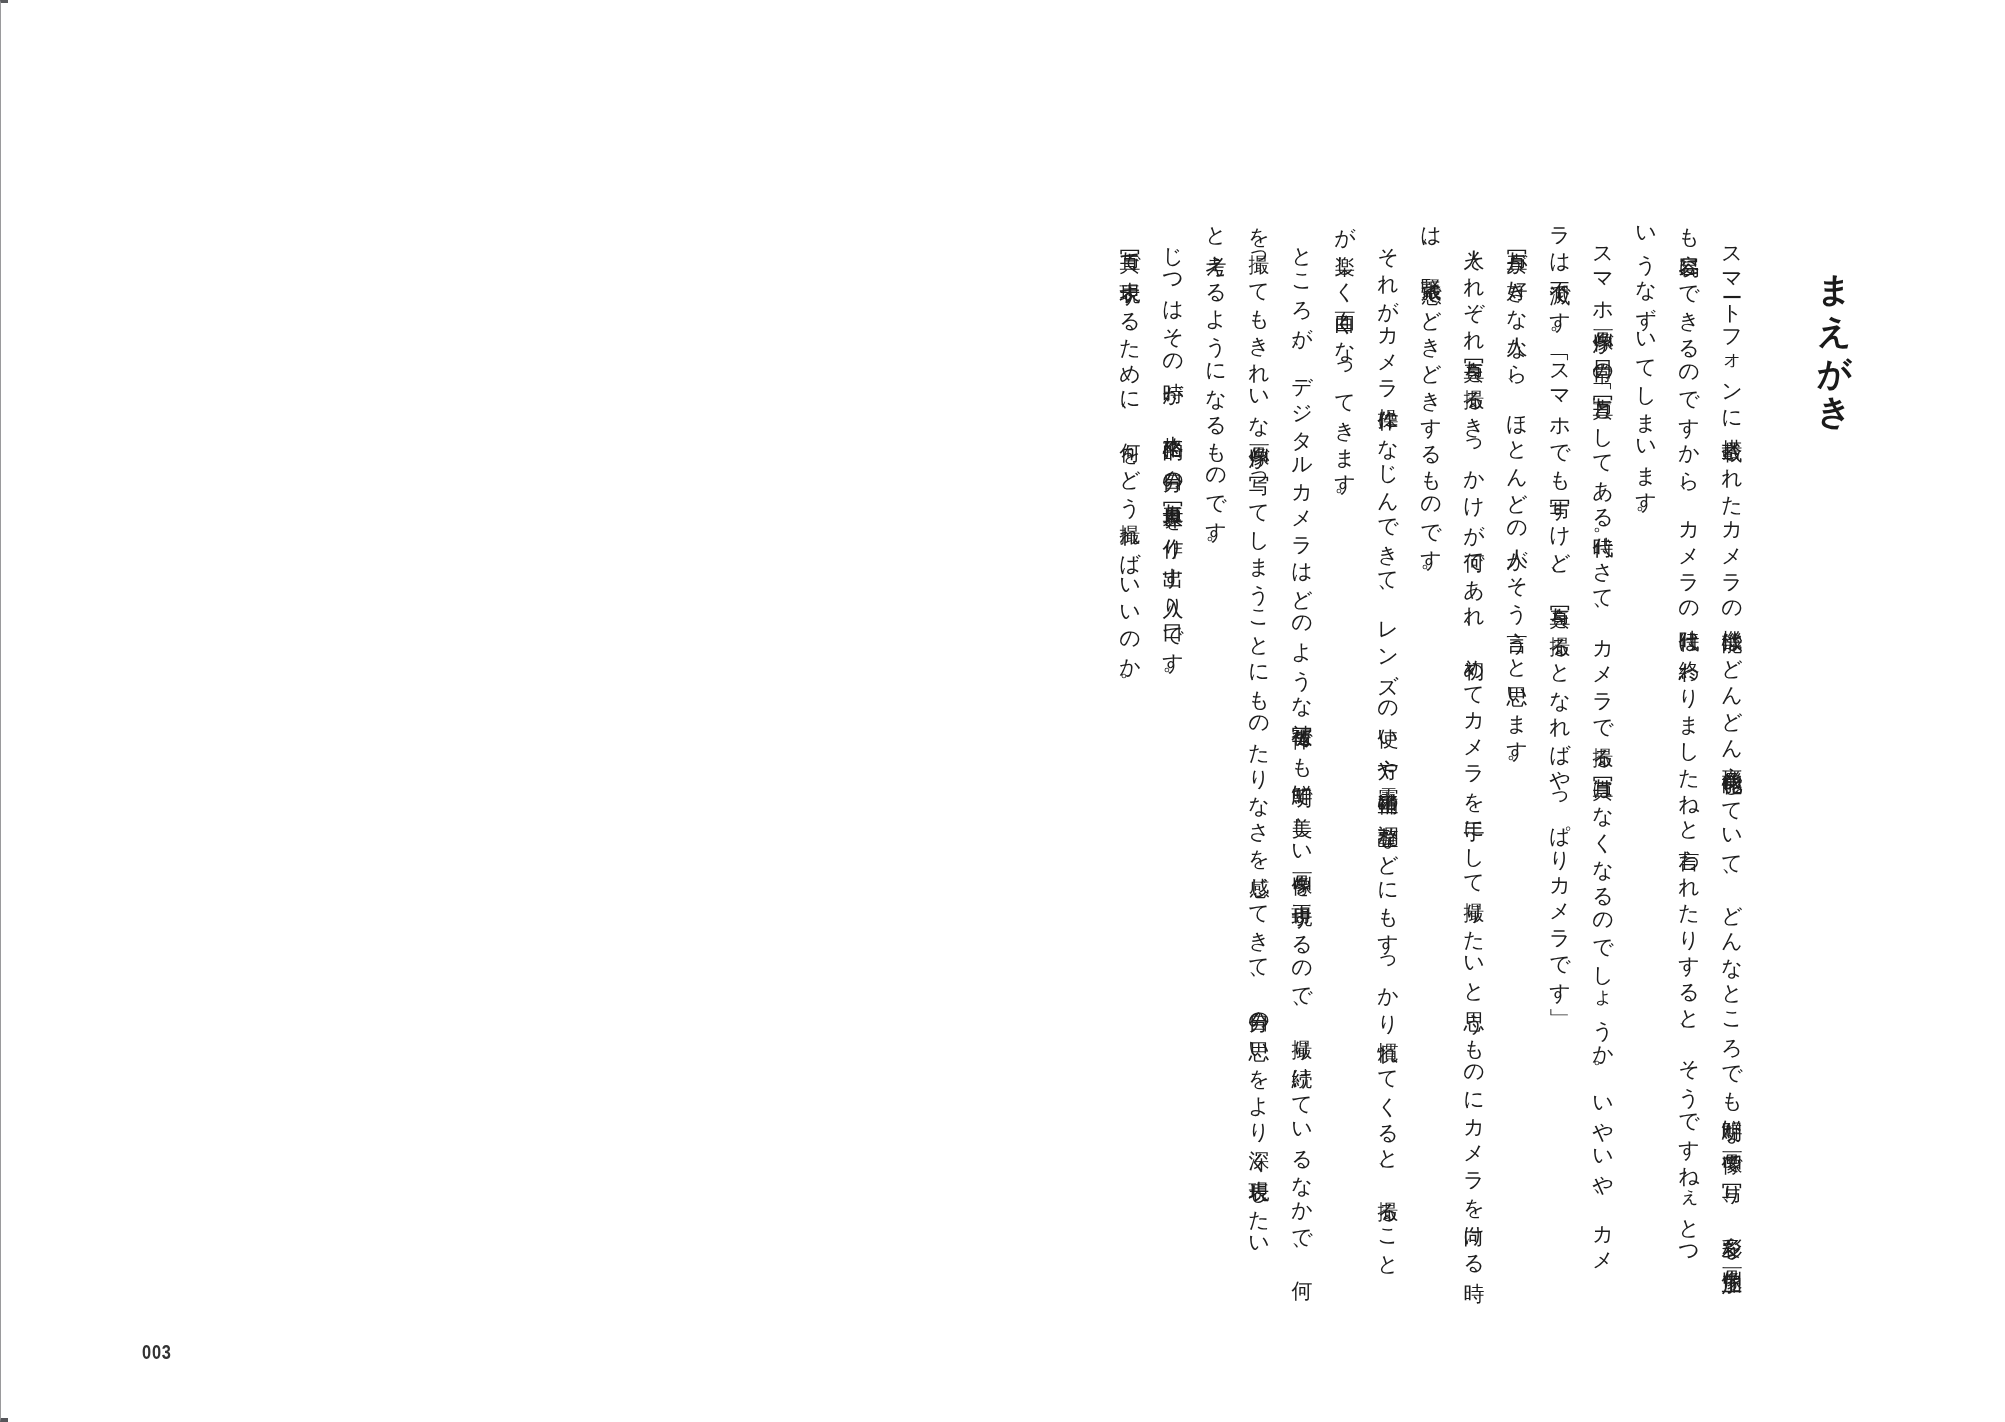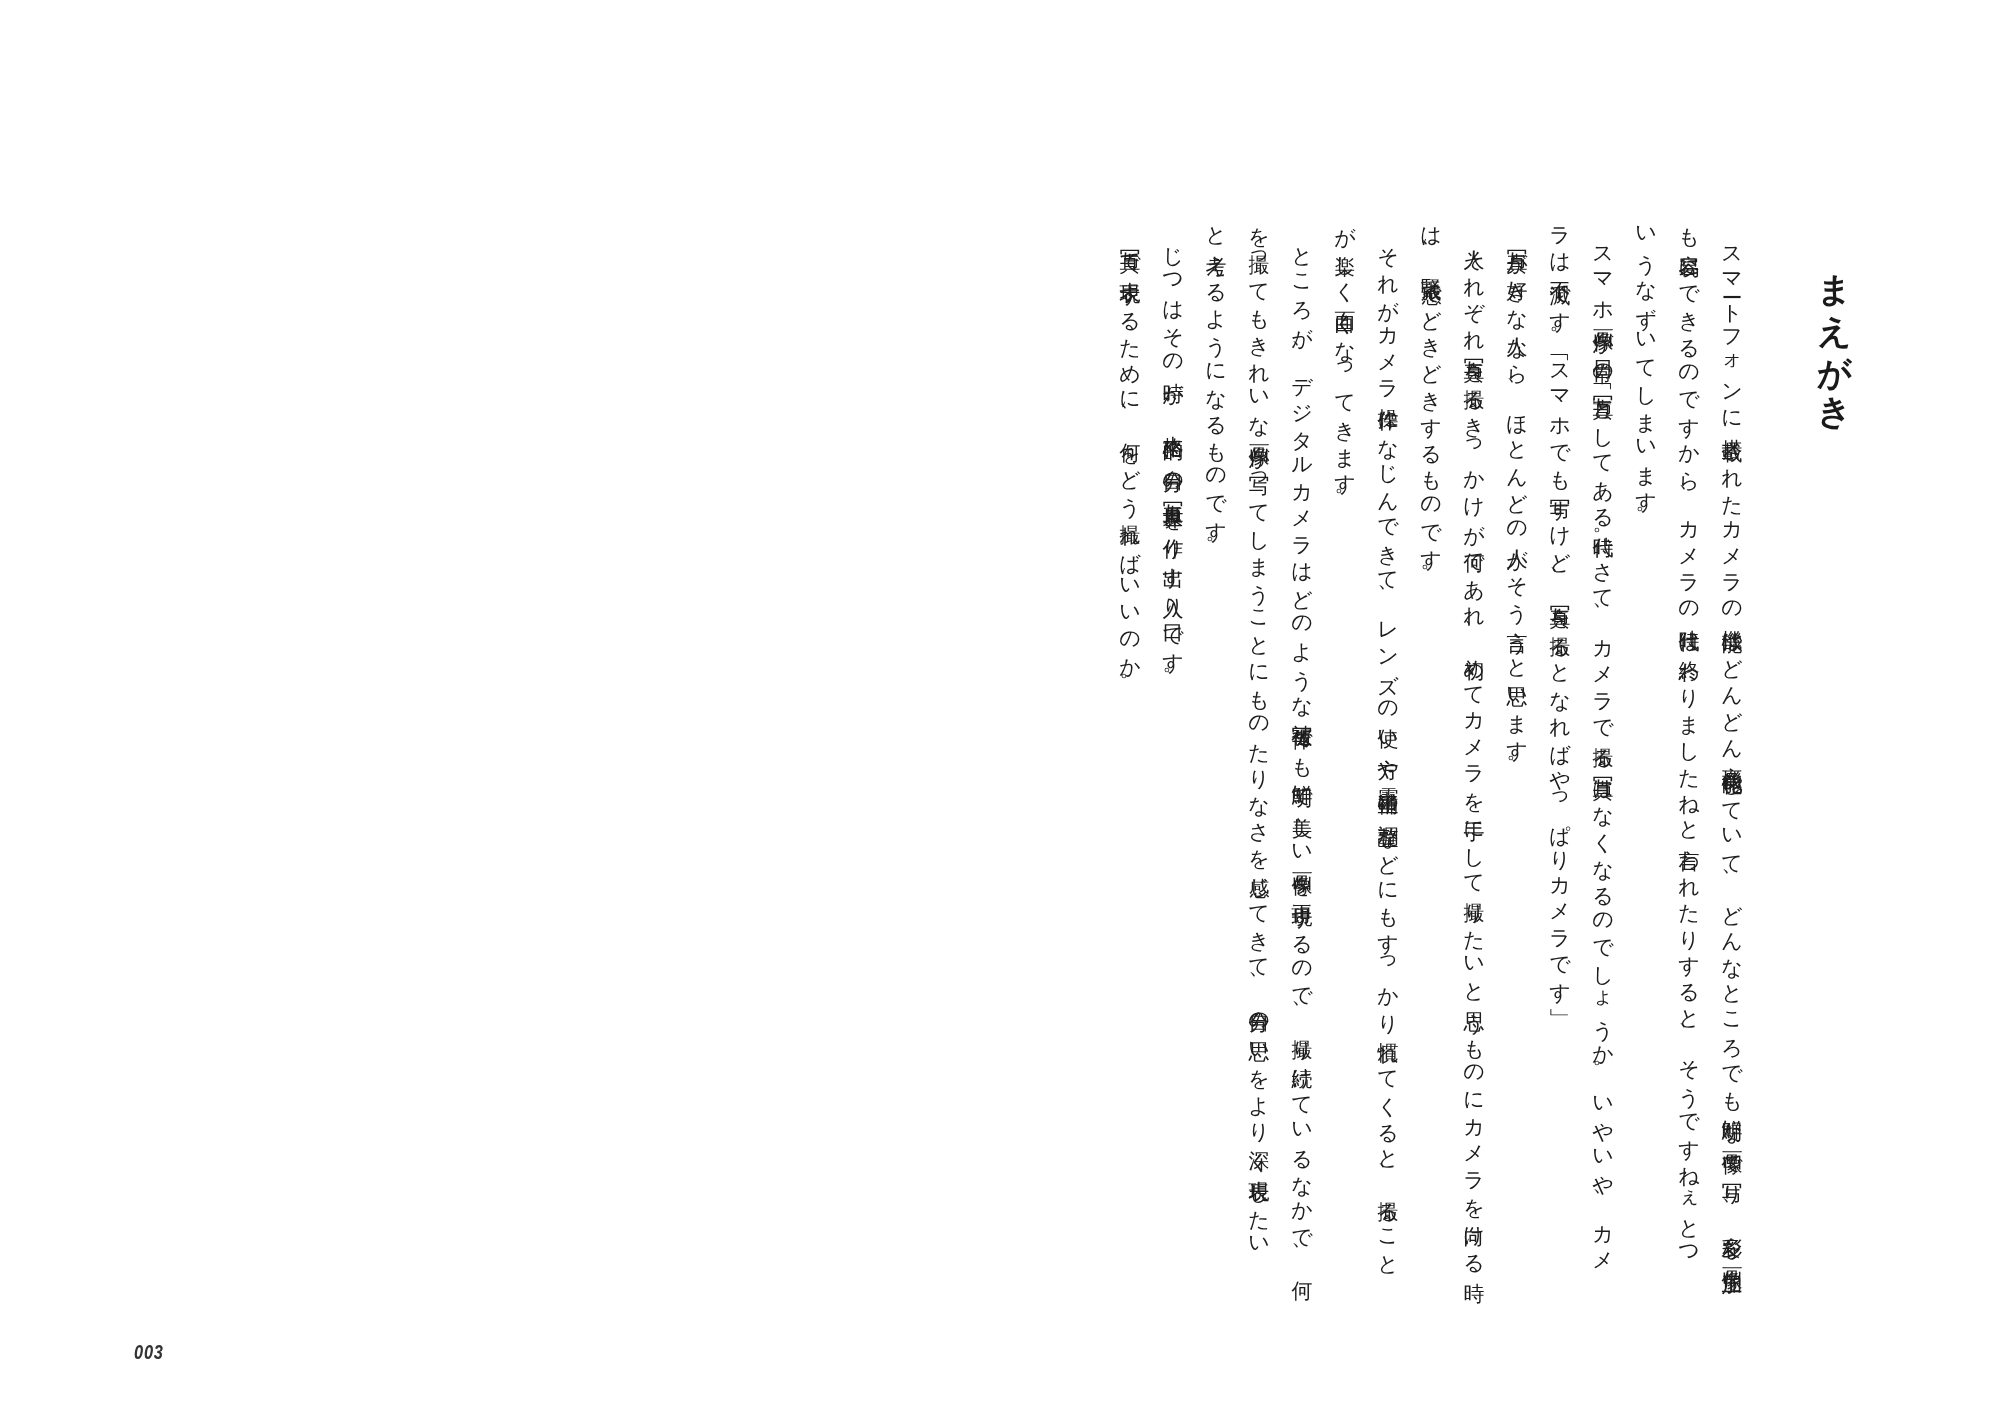--- a/index.html
+++ b/index.html
@@ -22,21 +22,21 @@
     border-left: 1px solid #9a9a9c;
     border-right: 2px solid #8b8b8e;
     pointer-events: none;
   }
   .page {
     position: absolute;
     top: 0;
     height: 1422px;
     background: #ffffff;
   }
-  #page-left  { left: 0;      width: 1002px; font-style: italic; }
+  #page-left  { left: 8px;      width: 1002px; }
   #page-right { left: 1002px; width: 1003px; }
 
   
   .vtext {
     position: absolute;
     writing-mode: vertical-rl;
     -webkit-writing-mode: vertical-rl;
     font-family: "Liberation Serif", "DejaVu Serif", serif;
     font-size: 21px;
     line-height: 43px;          

